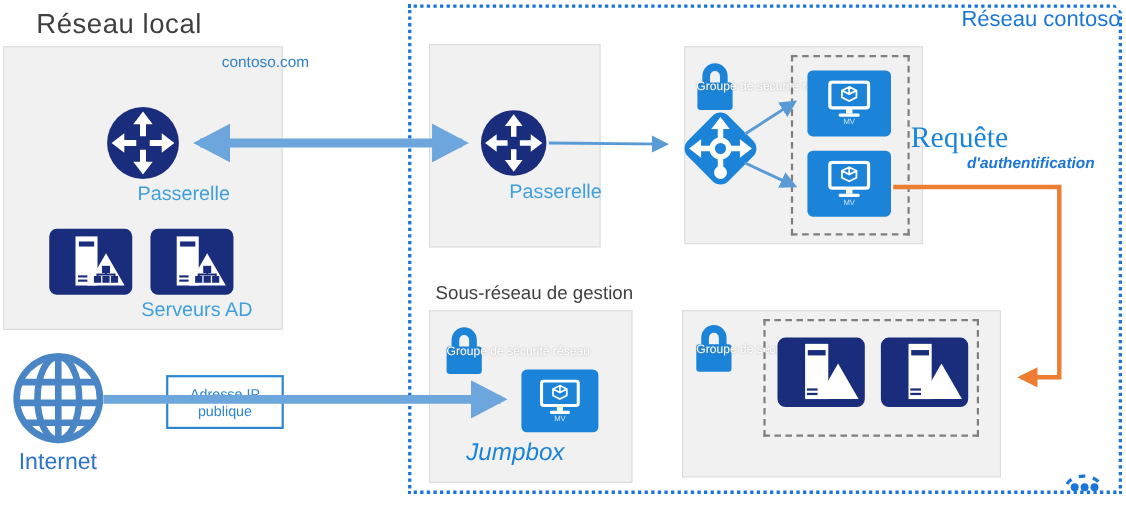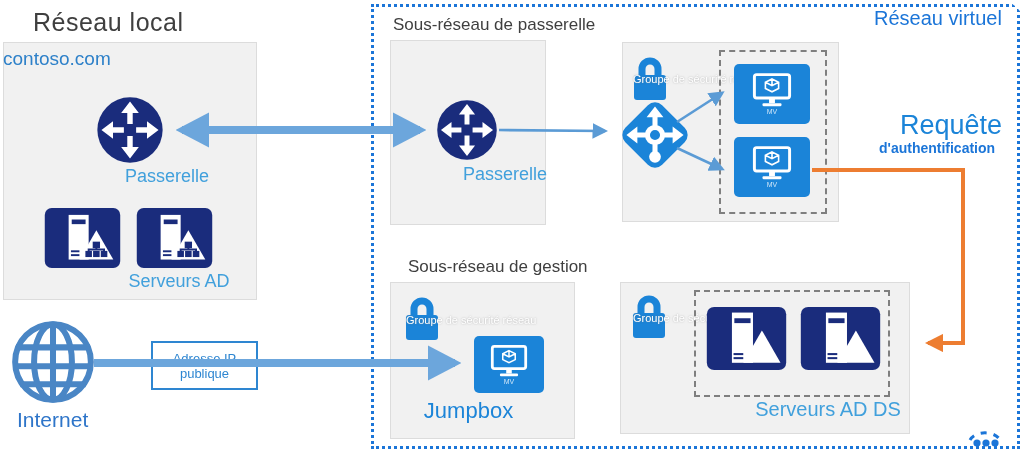--- a/index.html
+++ b/index.html
@@ -10,21 +10,21 @@
   }
   .abs{position:absolute;}
   
   .big-title{font-size:25px;color:#3f3f3f;letter-spacing:.5px;}
   .subnet-title{font-size:17px;color:#3f3f3f;white-space:nowrap;}
   
   .gray-box{background:#f1f1f1;border:1px solid #dcdcdc;}
   .dashed-box{border:2px dashed #7f7f7f;background:transparent;}
   
   .lbl-light{color:#41a0dc;font-size:18px;text-align:center;white-space:nowrap;padding-left:38px;}
-  .lbl-domain{color:#2e81c9;font-size:19px;text-align:left;}
+  .lbl-domain{color:#2e81c9;font-size:14px;text-align:right;padding-left:26px;}
   .lbl-internet{color:#2e75c9;font-size:21px;}
   .lbl-jumpbox{color:#1b84d8;font-size:22px;}
   .lbl-vnet{color:#1b75d8;font-size:20px;white-space:nowrap;}
   .lbl-req1{color:#1b84d8;font-size:27px;white-space:nowrap;}
   .lbl-req2{color:#1b75d8;font-size:14px;font-weight:bold;white-space:nowrap;}
   
   .vnet-frame{border:3px dotted #1b75d8;}
   
   .vm-tile{background:#1b84d8;border-radius:5px;display:flex;flex-direction:column;align-items:center;justify-content:center;}
   .vm-mv{color:#cfe6f8;font-size:7px;line-height:7px;margin-top:1px;}
@@ -108,32 +108,31 @@
     </svg>
   </div>
   <div class="abs lbl-internet" style="left:17px;top:408px;">Internet</div>
 
   <div class="abs pubip-box" style="left:151px;top:341px;width:103px;height:45px;">
     <span>Adresse IP publique</span>
   </div>
 
   <div class="abs vnet-frame" style="left:371px;top:4px;width:643px;height:439px;"></div>
 
-  <div class="abs lbl-vnet" style="left:874px;top:7px;">Réseau virtuel</div>
+  <div class="abs lbl-vnet" style="left:874px;top:7px;">Réseau contoso</div>
 
   <div class="abs" style="left:962px;top:424px;">
     <svg width="46" height="26" viewBox="0 0 46 26">
       <path d="M8 16 A 16 11 0 0 1 38 16" stroke="#1b75d8" stroke-width="3" fill="none" stroke-dasharray="6 7"></path>
       <circle cx="15" cy="19" r="3.6" fill="#1b75d8"></circle>
       <circle cx="24" cy="19" r="3.6" fill="#1b75d8"></circle>
       <circle cx="33" cy="19" r="3.6" fill="#1b75d8"></circle>
     </svg>
   </div>
 
-  <div class="abs subnet-title" style="left:393px;top:15px;">Sous-réseau de passerelle</div>
   <div class="abs gray-box" style="left:390px;top:40px;width:154px;height:183px;"></div>
 
   <div class="abs" style="left:436px;top:99px;">
     <svg width="62" height="62" viewBox="0 0 100 100">
       <circle cx="50" cy="50" r="48" fill="#1a2c7c"></circle>
       <path fill="#fff" d="M50 8 L63 25 L54 25 L54 41 L46 41 L46 25 L37 25 Z"></path>
       <path fill="#fff" d="M50 92 L63 75 L54 75 L54 59 L46 59 L46 75 L37 75 Z"></path>
       <path fill="#fff" d="M8 50 L25 37 L25 46 L41 46 L41 54 L25 54 L25 63 Z"></path>
       <path fill="#fff" d="M92 50 L75 37 L75 46 L59 46 L59 54 L75 54 L75 63 Z"></path>
     </svg>
@@ -179,42 +178,42 @@
   <div class="abs vm-tile" style="left:734px;top:137px;width:76px;height:60px;">
     <svg width="44" height="34" viewBox="0 0 60 46">
       <rect x="6" y="2" width="48" height="32" rx="3" fill="none" stroke="#fff" stroke-width="4"></rect>
       <path d="M30 8 L39 12.5 L39 21 L30 25.5 L21 21 L21 12.5 Z M30 8 L30 16 M21 12.5 L30 17 L39 12.5" stroke="#fff" stroke-width="2.2" fill="none"></path>
       <rect x="26" y="34" width="8" height="7" fill="#fff"></rect>
       <rect x="17" y="41" width="26" height="4" rx="1.5" fill="#fff"></rect>
     </svg>
     <span class="vm-mv">MV</span>
   </div>
 
-  <div class="abs subnet-title" style="left:408px;top:257px;">Sous-réseau de gestion</div>
+  <div class="abs subnet-title" style="left:396px;top:257px;">Sous-réseau de gestion</div>
   <div class="abs gray-box" style="left:390px;top:282px;width:183px;height:155px;"></div>
 
   <div class="abs" style="left:402px;top:296px;">
     <svg width="40" height="46" viewBox="0 0 40 46">
       <path d="M12 22 V13 a8 8 0 0 1 16 0 V22" stroke="#1b84d8" stroke-width="7" fill="none"></path>
       <rect x="4" y="19" width="32" height="25" rx="3" fill="#1b84d8"></rect>
     </svg>
   </div>
   <div class="abs nsg-text" style="left:406px;top:314px;">Groupe de sécurité réseau</div>
 
   <div class="abs vm-tile" style="left:474px;top:336px;width:70px;height:57px;">
     <svg width="42" height="32" viewBox="0 0 60 46">
       <rect x="6" y="2" width="48" height="32" rx="3" fill="none" stroke="#fff" stroke-width="4"></rect>
       <path d="M30 8 L39 12.5 L39 21 L30 25.5 L21 21 L21 12.5 Z M30 8 L30 16 M21 12.5 L30 17 L39 12.5" stroke="#fff" stroke-width="2.2" fill="none"></path>
       <rect x="26" y="34" width="8" height="7" fill="#fff"></rect>
       <rect x="17" y="41" width="26" height="4" rx="1.5" fill="#fff"></rect>
     </svg>
     <span class="vm-mv">MV</span>
   </div>
 
-  <div class="abs lbl-jumpbox" style="left:390px;top:398px;width:157px;text-align:center;">Jumpbox</div>
+  <div class="abs lbl-jumpbox" style="left:390px;top:398px;width:157px;text-align:center;font-style:italic;">Jumpbox</div>
 
   <div class="abs gray-box" style="left:620px;top:282px;width:288px;height:150px;"></div>
 
   <div class="abs" style="left:629px;top:294px;">
     <svg width="40" height="46" viewBox="0 0 40 46">
       <path d="M12 22 V13 a8 8 0 0 1 16 0 V22" stroke="#1b84d8" stroke-width="7" fill="none"></path>
       <rect x="4" y="19" width="32" height="25" rx="3" fill="#1b84d8"></rect>
     </svg>
   </div>
   <div class="abs nsg-text" style="left:633px;top:312px;">Groupe de sécurité réseau</div>
@@ -235,24 +234,23 @@
     <svg width="81" height="67" viewBox="0 0 100 80">
       <rect x="1" y="1" width="98" height="78" rx="9" fill="#1a2c7c"></rect>
       <rect x="32" y="8" width="26" height="62" fill="#fff"></rect>
       <rect x="35" y="15" width="20" height="6" fill="#1a2c7c"></rect>
       <rect x="34" y="58" width="12" height="2.5" fill="#1a2c7c"></rect>
       <rect x="34" y="63" width="12" height="2.5" fill="#1a2c7c"></rect>
       <path d="M69 30 L92 70 L46 70 Z" fill="#fff"></path>
     </svg>
   </div>
 
-  <div class="abs lbl-light" style="left:694px;top:398px;width:192px;font-size:20px;">Serveurs AD DS</div>
-
-  <div class="abs lbl-req1" style="left:900px;top:110px;">Requête</div>
-  <div class="abs lbl-req2" style="left:879px;top:140px;">d'authentification</div>
+
+  <div class="abs lbl-req1" style="left:828px;top:110px;font-family:Liberation Serif, serif;">Requête</div>
+  <div class="abs lbl-req2" style="left:879px;top:140px;font-style:italic;">d'authentification</div>
 
   <svg class="abs" style="left:0;top:0;pointer-events:none;" width="1024" height="462" viewBox="0 0 1024 462">
     <defs>
       <marker id="headThick" markerWidth="4.2" markerHeight="4.4" refX="3.4" refY="2.2" orient="auto-start-reverse" markerUnits="strokeWidth">
         <path d="M0 0 L4.2 2.2 L0 4.4 Z" fill="#6ca6dc"></path>
       </marker>
       <marker id="headThin" markerWidth="6" markerHeight="6" refX="4.8" refY="3" orient="auto" markerUnits="strokeWidth">
         <path d="M0 0 L6 3 L0 6 Z" fill="#5b9bd5"></path>
       </marker>
       <marker id="headOrange" markerWidth="4.6" markerHeight="4.6" refX="3.8" refY="2.3" orient="auto" markerUnits="strokeWidth">

